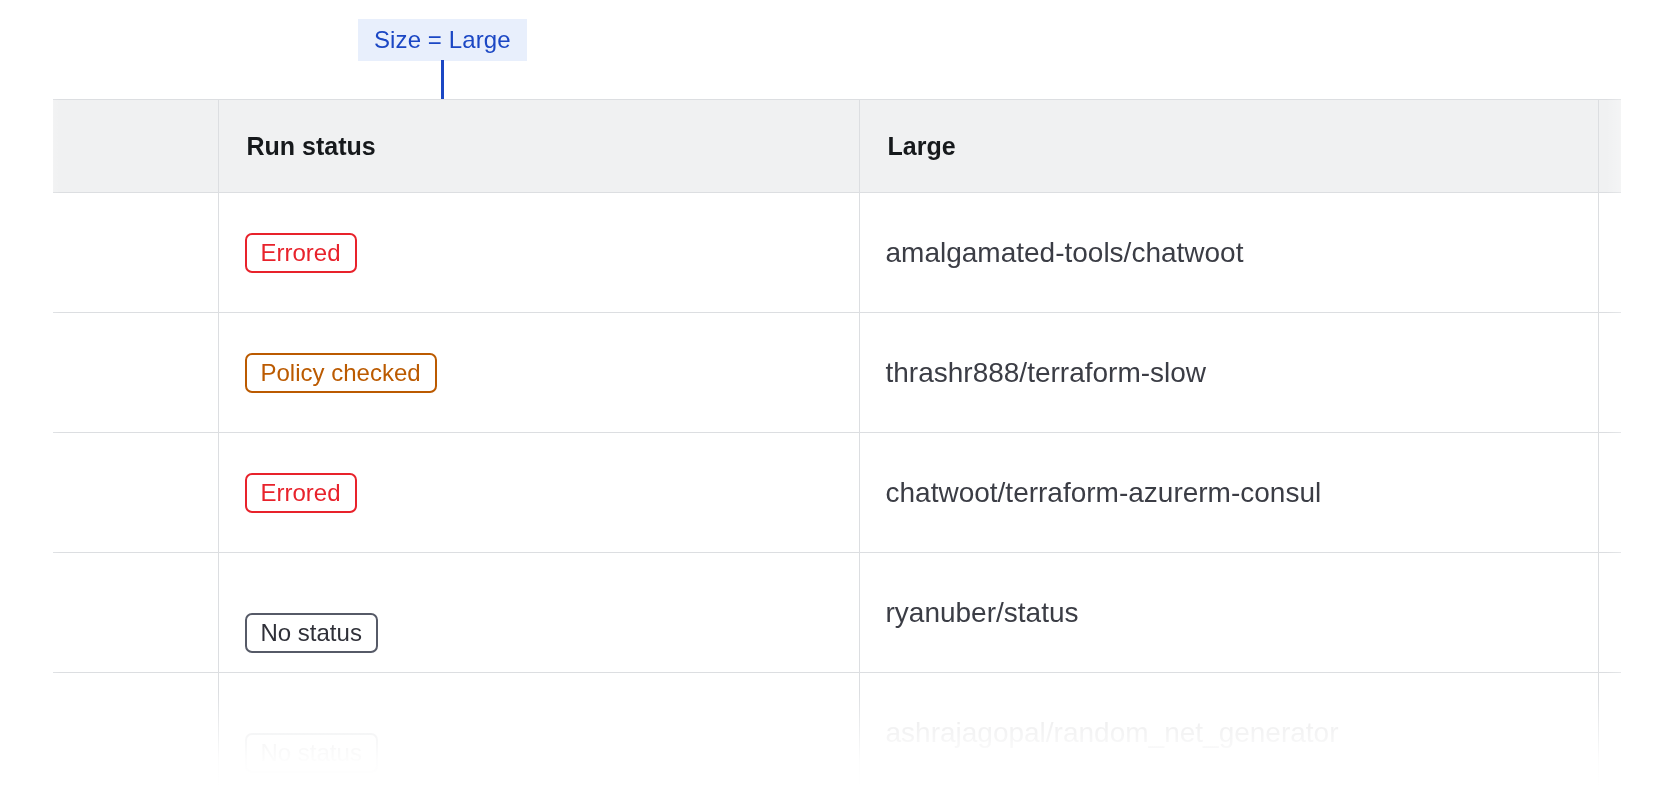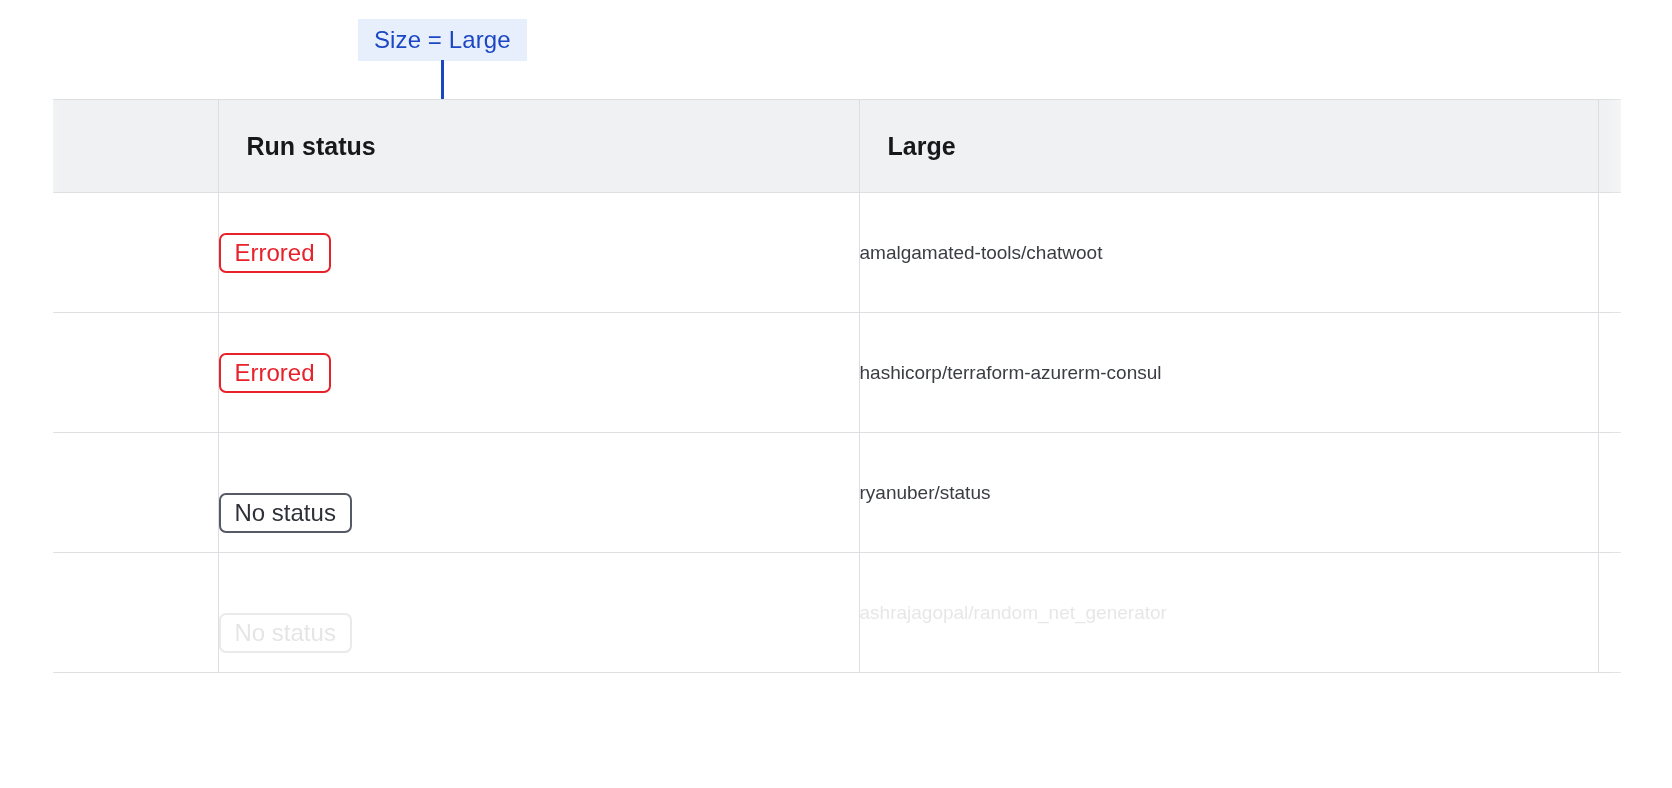--- a/index.html
+++ b/index.html
@@ -95,25 +95,26 @@
     color: #16191c;
     padding-left: 28px;
     box-sizing: border-box;
   }
   .tbl thead th.c-spacercell { padding-left: 0; }
 
   .tbl tbody td {
     height: 120px;
     background: #ffffff;
     box-sizing: border-box;
+    padding-left: 26px;
   }
   .cell-pad { padding-left: 28px; }
 
   .repo-text {
-    font-size: 19px;
+    font-size: 28px;
     color: #3b3d45;
     white-space: nowrap;
   }
 
   
   .pill {
     display: inline-flex;
     align-items: center;
     justify-content: center;
     height: 40px;
@@ -193,24 +194,32 @@
           <tr>
             <td></td>
             <td class="cell-pad"><div class="pill errored">
                 <span>Errored</span>
               </div></td>
             <td class="cell-pad"><span class="repo-text">amalgamated-tools/chatwoot</span></td>
             <td class="c-tailcell"></td>
           </tr>
           <tr>
             <td></td>
+            <td class="cell-pad"><div class="pill policy-checked">
+                <span>Policy checked</span>
+              </div></td>
+            <td class="cell-pad"><span class="repo-text">thrashr888/terraform-slow</span></td>
+            <td class="c-tailcell"></td>
+          </tr>
+          <tr>
+            <td></td>
             <td class="cell-pad"><div class="pill errored">
                 <span>Errored</span>
               </div></td>
-            <td class="cell-pad"><span class="repo-text">hashicorp/terraform-azurerm-consul</span></td>
+            <td class="cell-pad"><span class="repo-text">chatwoot/terraform-azurerm-consul</span></td>
             <td class="c-tailcell"></td>
           </tr>
           <tr>
             <td></td>
             <td class="cell-pad"><div class="pill no-status">
                 <span>No status</span>
               </div></td>
             <td class="cell-pad"><span class="repo-text">ryanuber/status</span></td>
             <td class="c-tailcell"></td>
           </tr>

